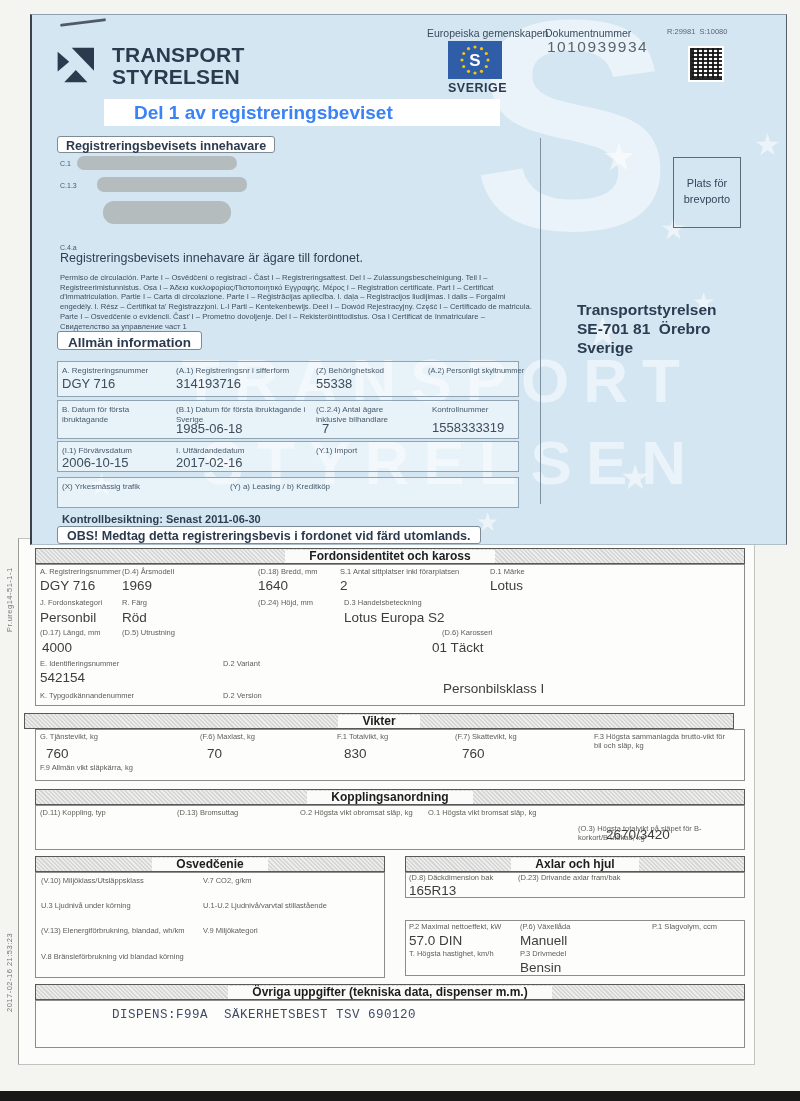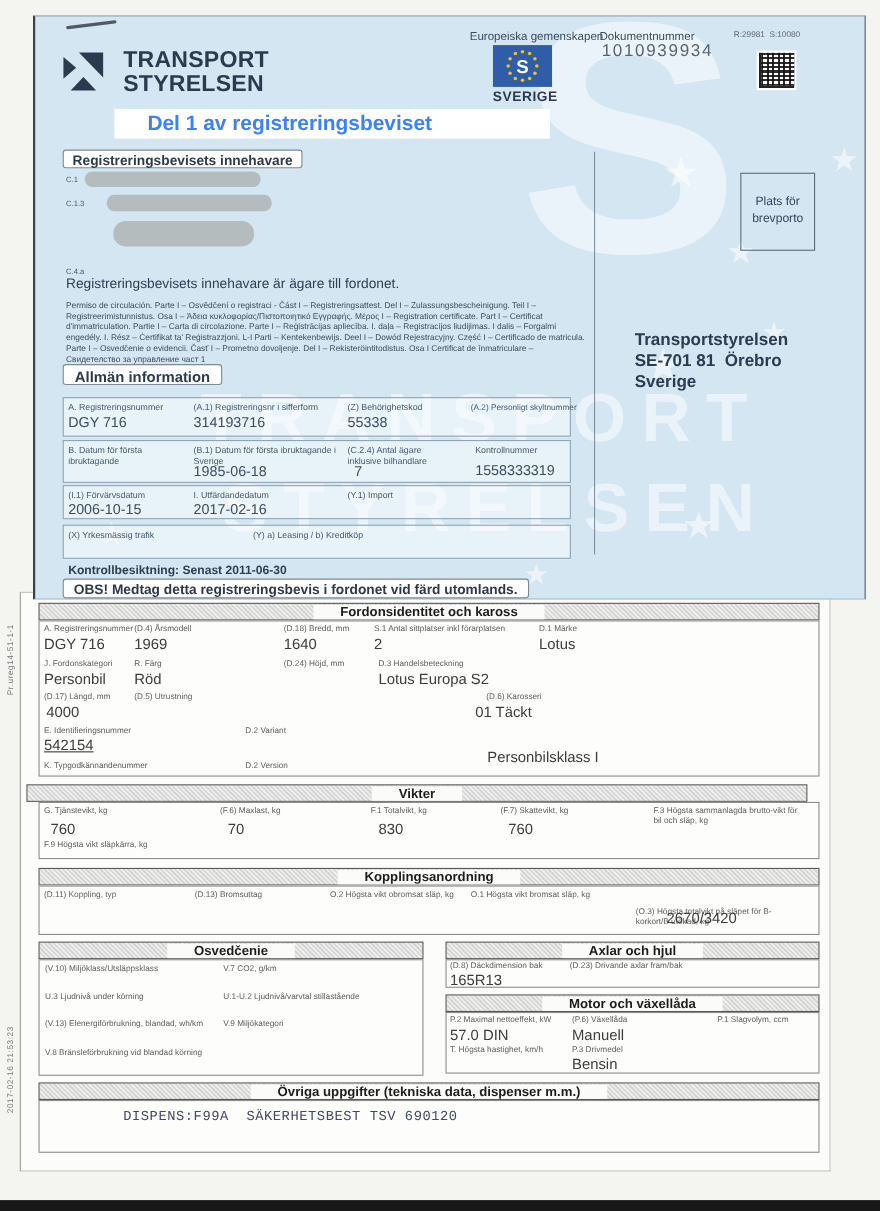--- a/index.html
+++ b/index.html
@@ -195,41 +195,41 @@
   <div class="abs wlbl" style="left:344px;top:599px;">D.3 Handelsbeteckning</div>
   <div class="abs wval" style="left:344px;top:610px;">Lotus Europa S2</div>
 
   <div class="abs wlbl" style="left:40px;top:629px;">(D.17) Längd, mm</div>
   <div class="abs wval" style="left:42px;top:640px;">4000</div>
   <div class="abs wlbl" style="left:122px;top:629px;">(D.5) Utrustning</div>
   <div class="abs wlbl" style="left:432px;top:629px;margin-left:10px;">(D.6) Karosseri</div>
   <div class="abs wval" style="left:432px;top:640px;">01 Täckt</div>
 
   <div class="abs wlbl" style="left:40px;top:660px;">E. Identifieringsnummer</div>
-  <div class="abs wval" style="left:40px;top:670px;text-decoration:underline;">542154</div>
+  <div class="abs wval" style="left:40px;top:670px;">542154</div>
   <div class="abs wlbl" style="left:223px;top:660px;">D.2 Variant</div>
   <div class="abs wval" style="left:443px;top:681px;">Personbilsklass I</div>
 
   <div class="abs wlbl" style="left:40px;top:692px;">K. Typgodkännandenummer</div>
   <div class="abs wlbl" style="left:223px;top:692px;">D.2 Version</div>
 
   <div class="abs band" style="left:24px;top:713px;width:710px;">
       <span>Vikter</span>
     </div>
   <div class="abs wbox" style="left:35px;top:729px;width:710px;height:52px;"></div>
   <div class="abs wlbl" style="left:40px;top:733px;">G. Tjänstevikt, kg</div>
   <div class="abs wval" style="left:46px;top:746px;">760</div>
   <div class="abs wlbl" style="left:200px;top:733px;">(F.6) Maxlast, kg</div>
   <div class="abs wval" style="left:207px;top:746px;">70</div>
   <div class="abs wlbl" style="left:337px;top:733px;">F.1 Totalvikt, kg</div>
   <div class="abs wval" style="left:344px;top:746px;">830</div>
   <div class="abs wlbl" style="left:455px;top:733px;">(F.7) Skattevikt, kg</div>
   <div class="abs wval" style="left:462px;top:746px;">760</div>
   <div class="abs wlbl wrap" style="left:594px;top:733px;width:135px;">F.3 Högsta sammanlagda brutto-vikt för bil och släp, kg</div>
-  <div class="abs wlbl" style="left:40px;top:764px;">F.9 Högsta vikt släpkärra, kg</div>
+  <div class="abs wlbl" style="left:40px;top:764px;">F.9 Allmän vikt släpkärra, kg</div>
 
   <div class="abs band" style="left:35px;top:789px;width:710px;">
       <span>Kopplingsanordning</span>
     </div>
   <div class="abs wbox" style="left:35px;top:805px;width:710px;height:45px;"></div>
   <div class="abs wlbl" style="left:40px;top:809px;">(D.11) Koppling, typ</div>
   <div class="abs wlbl" style="left:177px;top:809px;">(D.13) Bromsuttag</div>
   <div class="abs wlbl" style="left:300px;top:809px;">O.2 Högsta vikt obromsat släp, kg</div>
   <div class="abs wlbl" style="left:428px;top:809px;">O.1 Högsta vikt bromsat släp, kg</div>
   <div class="abs wlbl wrap" style="left:578px;top:809px;width:140px;margin-top:16px;">(O.3) Högsta totalvikt på släpet för B-korkort/B utökad, kg'</div>
@@ -248,23 +248,20 @@
   <div class="abs wlbl" style="left:41px;top:953px;">V.8 Bränsleförbrukning vid blandad körning</div>
 
   <div class="abs band" style="left:405px;top:856px;width:340px;">
       <span>Axlar och hjul</span>
     </div>
   <div class="abs wbox" style="left:405px;top:872px;width:340px;height:26px;"></div>
   <div class="abs wlbl" style="left:409px;top:874px;">(D.8) Däckdimension bak</div>
   <div class="abs wval" style="left:409px;top:883px;">165R13</div>
   <div class="abs wlbl" style="left:518px;top:874px;">(D.23) Drivande axlar fram/bak</div>
 
-  <div class="abs band" style="left:405px;top:904px;width:340px;">
-      <span>Motor och växellåda</span>
-    </div>
   <div class="abs wbox" style="left:405px;top:920px;width:340px;height:56px;"></div>
   <div class="abs wlbl" style="left:409px;top:923px;">P.2 Maximal nettoeffekt, kW</div>
   <div class="abs wval" style="left:409px;top:933px;">57.0 DIN</div>
   <div class="abs wlbl" style="left:520px;top:923px;">(P.6) Växellåda</div>
   <div class="abs wval" style="left:520px;top:933px;">Manuell</div>
   <div class="abs wlbl" style="left:652px;top:923px;">P.1 Slagvolym, ccm</div>
   <div class="abs wlbl" style="left:409px;top:950px;">T. Högsta hastighet, km/h</div>
   <div class="abs wlbl" style="left:520px;top:950px;text-align:center;">P.3 Drivmedel</div>
   <div class="abs wval" style="left:520px;top:960px;">Bensin</div>
 

